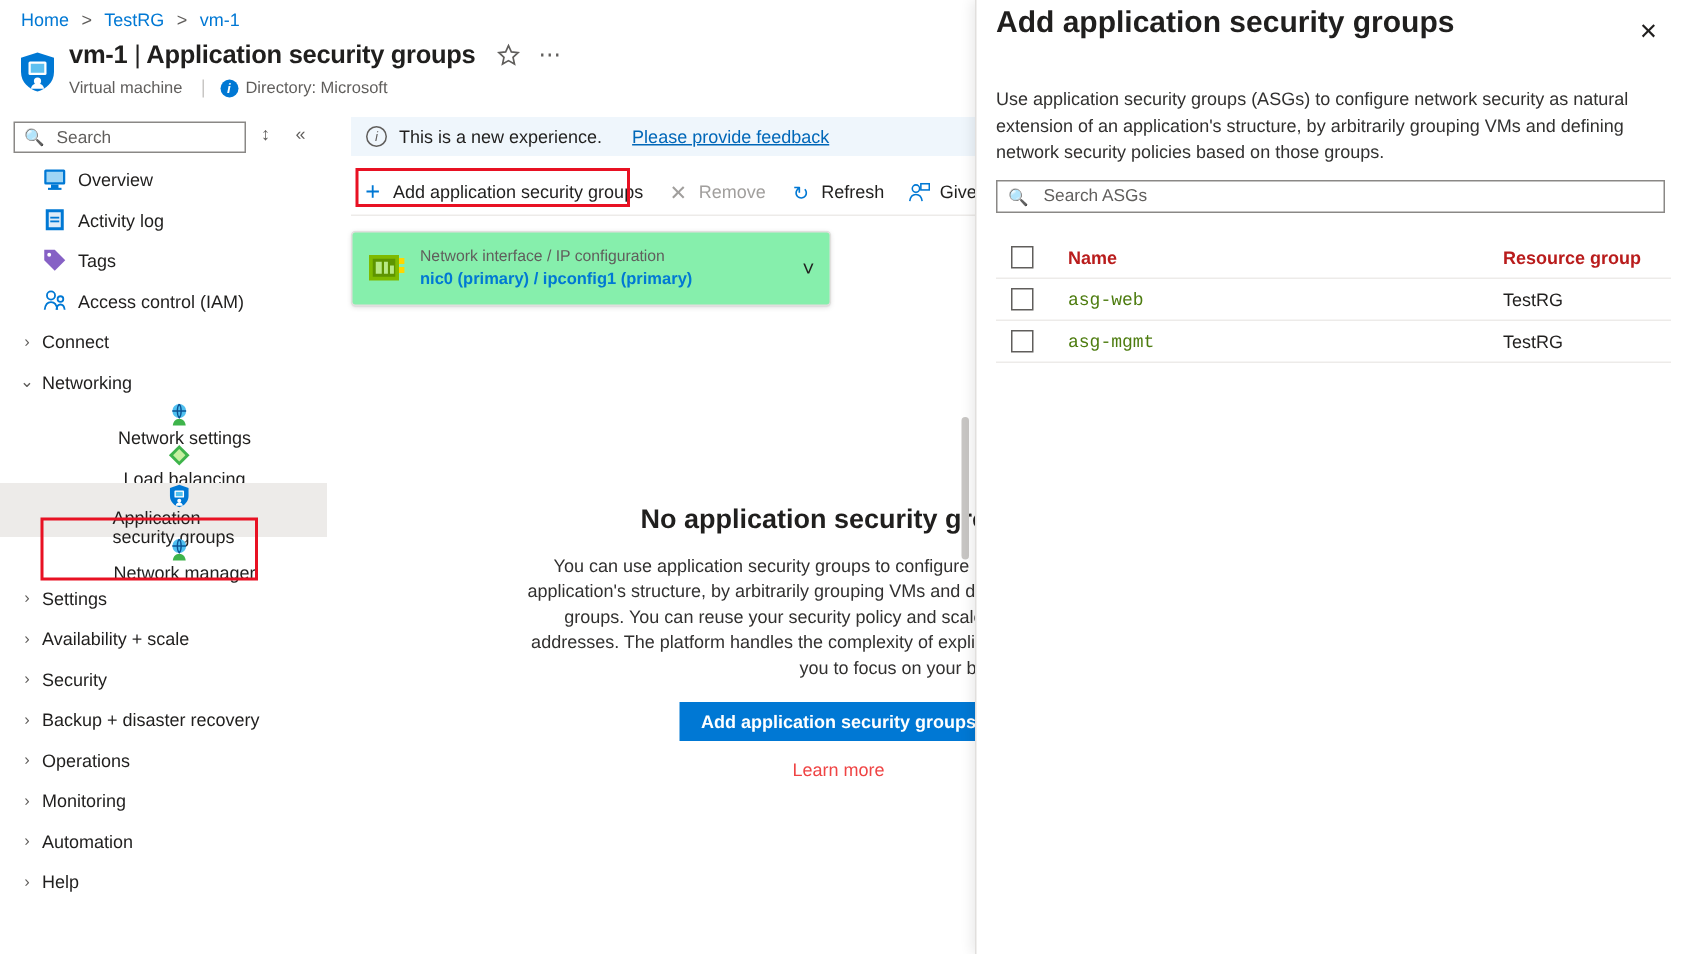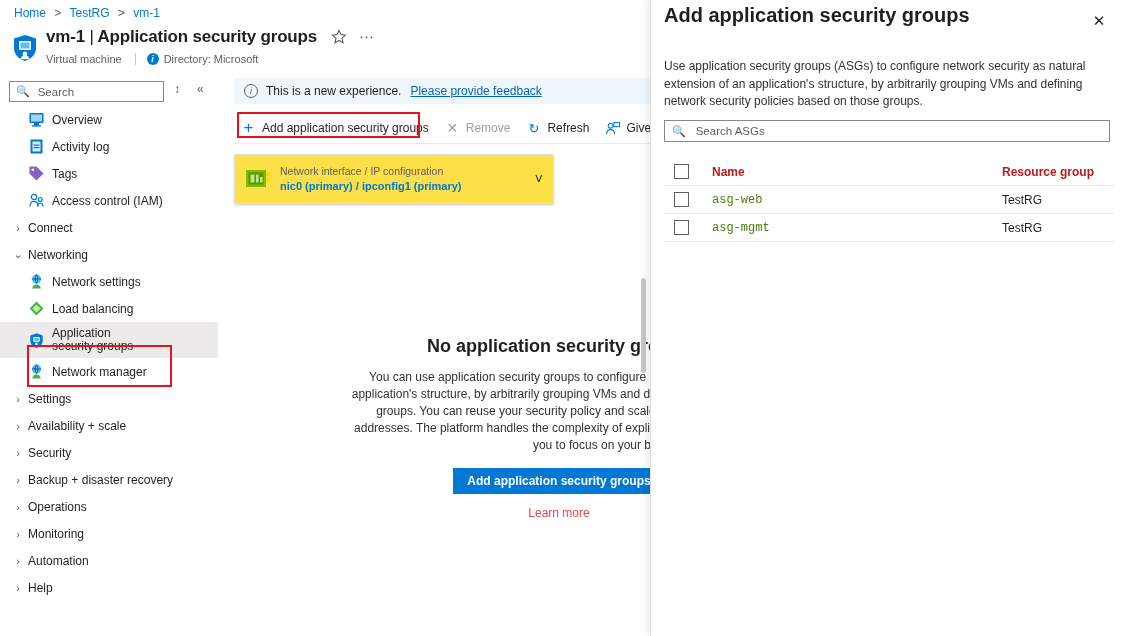--- a/index.html
+++ b/index.html
@@ -44,46 +44,46 @@
   .search-wrap .sico { color: #605e5c; font-size: 11px; margin-right: 6px; }
   .search-wrap input { border: none; outline: none; font-size: 11.5px; font-family: "Liberation Sans", sans-serif;
     color: #323130; width: 120px; background: transparent; }
   .search-wrap input::placeholder { color: #605e5c; }
   .sb-btn { position: absolute; top: 4px; color: #605e5c; font-size: 12px; cursor: pointer; }
   .sb-btn.a { left: 174px; }
   .sb-btn.b { left: 197px; }
 
   .nav { position: absolute; left: 0; top: 28px; width: 218px; }
   .nav-item { position: relative; display: flex; align-items: center; height: 27px; padding-left: 10px; cursor: pointer; font-size: 12px; color: #201f1e; }
-  .nav-item.sub { padding-left: 28px; }
+  .nav-item.sub { padding-left: 28px; flex-direction: column; }
   .nav-item.selected { background: #edebe9; }
   .nav-item .chev { width: 16px; color: #605e5c; font-size: 11px; display: inline-block; text-align: center; margin-right: 2px; }
   .nav-item .ic { width: 17px; height: 17px; margin-right: 7px; flex: 0 0 17px; display: inline-block; position: relative; }
   .nav-item .lbl { white-space: nowrap; }
   .nav-item.twoline { height: 36px; }
   .nav-item.twoline .lbl { white-space: normal; line-height: 13px; width: 96px; }
 
   
   #content { position: absolute; left: 228px; top: 78px; right: 0; bottom: 0; }
   .notice { position: absolute; left: 6px; top: 0; width: 430px; height: 26px; background: #eff6fc;
     display: flex; align-items: center; padding-left: 10px; font-size: 12px; color: #201f1e; }
   .notice .ico { width: 14px; height: 14px; border: 1.2px solid #605e5c; border-radius: 50%; color: #605e5c;
     font-size: 9px; display: inline-flex; align-items: center; justify-content: center; margin-right: 8px; font-style: italic; }
-  .notice a { color: #0067b8; margin-left: 9px; }
+  .notice a { color: #0067b8; margin-left: 20px; }
 
   .cmdbar { position: absolute; left: 6px; top: 35px; height: 30px; display: flex; align-items: center; }
   .cmd { display: flex; align-items: center; height: 28px; padding: 0 9px 0 7px; font-size: 12px; color: #201f1e; cursor: pointer; white-space: nowrap; }
   .cmd.disabled { color: #a19f9d; cursor: default; }
   .cmd .gi { margin-right: 6px; display: inline-flex; align-items: center; justify-content: center; width: 15px; height: 15px; }
   .cmd .plus { color: #0078d4; font-size: 17px; font-weight: 300; line-height: 14px; }
   .cmd .xg { color: #a19f9d; font-size: 14px; }
   .cmd .refresh { color: #0078d4; font-size: 13px; }
   .cmdbar-underline { position: absolute; left: 6px; top: 65px; width: 420px; height: 1px; background: #edebe9; }
 
-  .nic-card { position: absolute; left: 6px; top: 76px; width: 320px; height: 50px; background: #fde047;
+  .nic-card { position: absolute; left: 6px; top: 76px; width: 320px; height: 50px; background: #86efac;
     border: 1px solid #e1dfdd; border-radius: 3px; box-shadow: 0 1.2px 3.6px rgba(0,0,0,.10), 0 0.3px 0.9px rgba(0,0,0,.08);
     display: flex; align-items: center; padding: 16px 10px; cursor: pointer; }
   .nic-icon { width: 26px; height: 24px; margin-right: 9px; flex: 0 0 26px; }
   .nic-txt { flex: 1; }
   .nic-lab { font-size: 10.5px; color: #605e5c; line-height: 13px; }
   .nic-val { font-size: 11px; color: #0078d4; font-weight: bold; line-height: 16px; }
   .nic-chev { color: #201f1e; font-size: 14px; margin-left: 6px; }
 
   .empty { position: absolute; left: 0; top: 258px; width: 422px; text-align: center; }
   .empty h2 { margin: 0 0 12px 0; font-size: 18px; font-weight: bold; color: #201f1e; white-space: nowrap;

